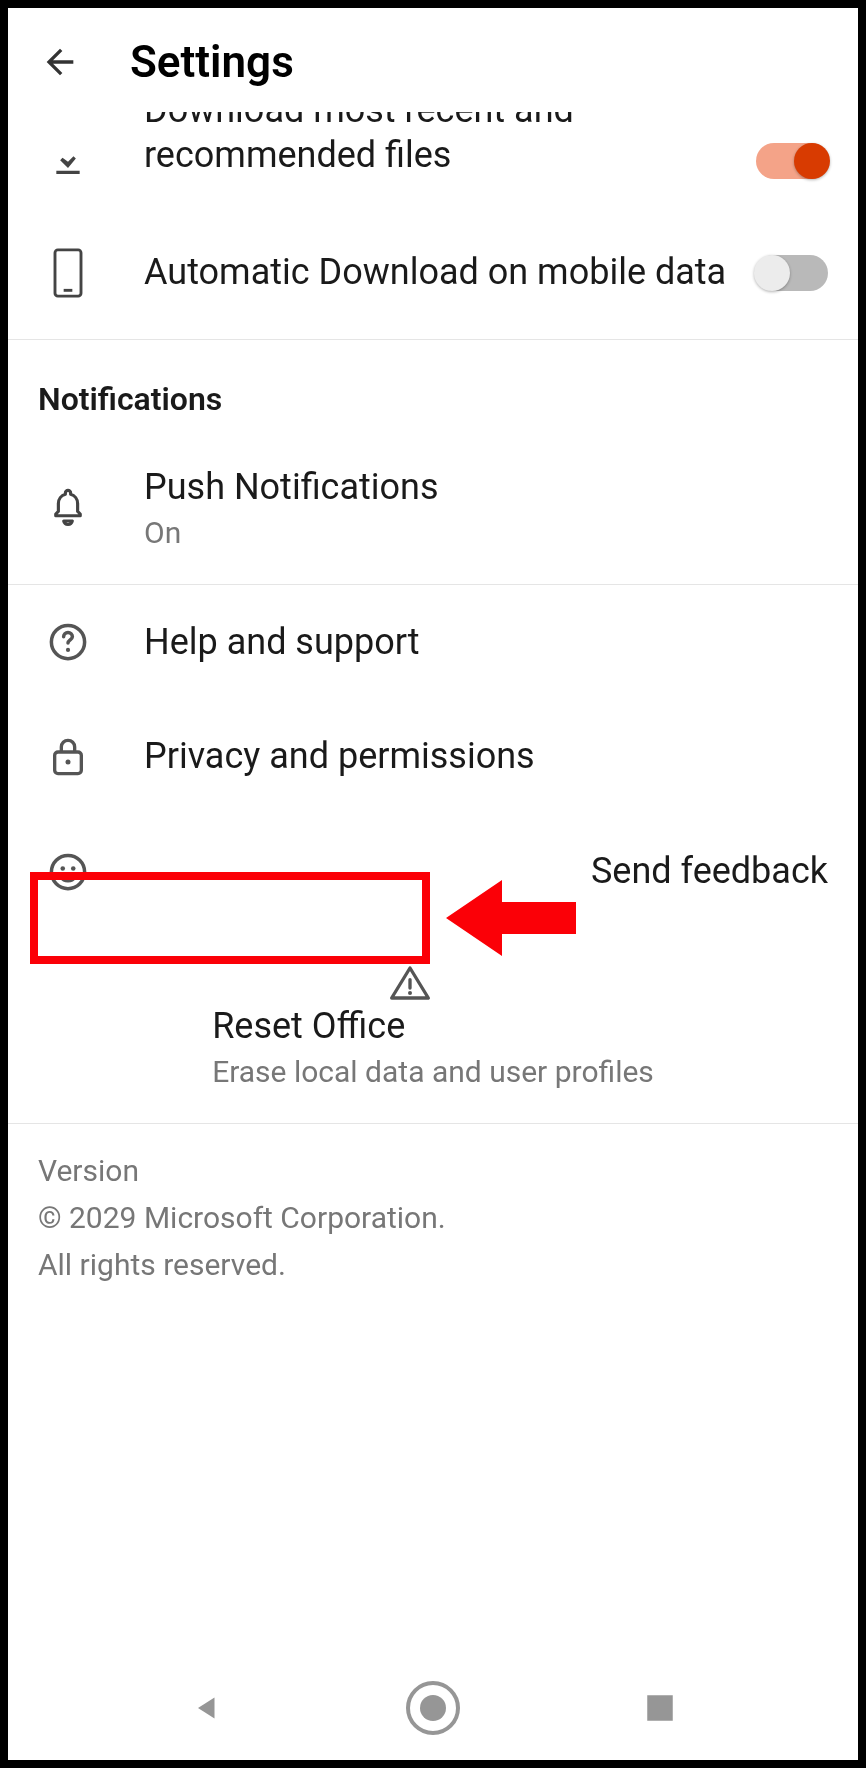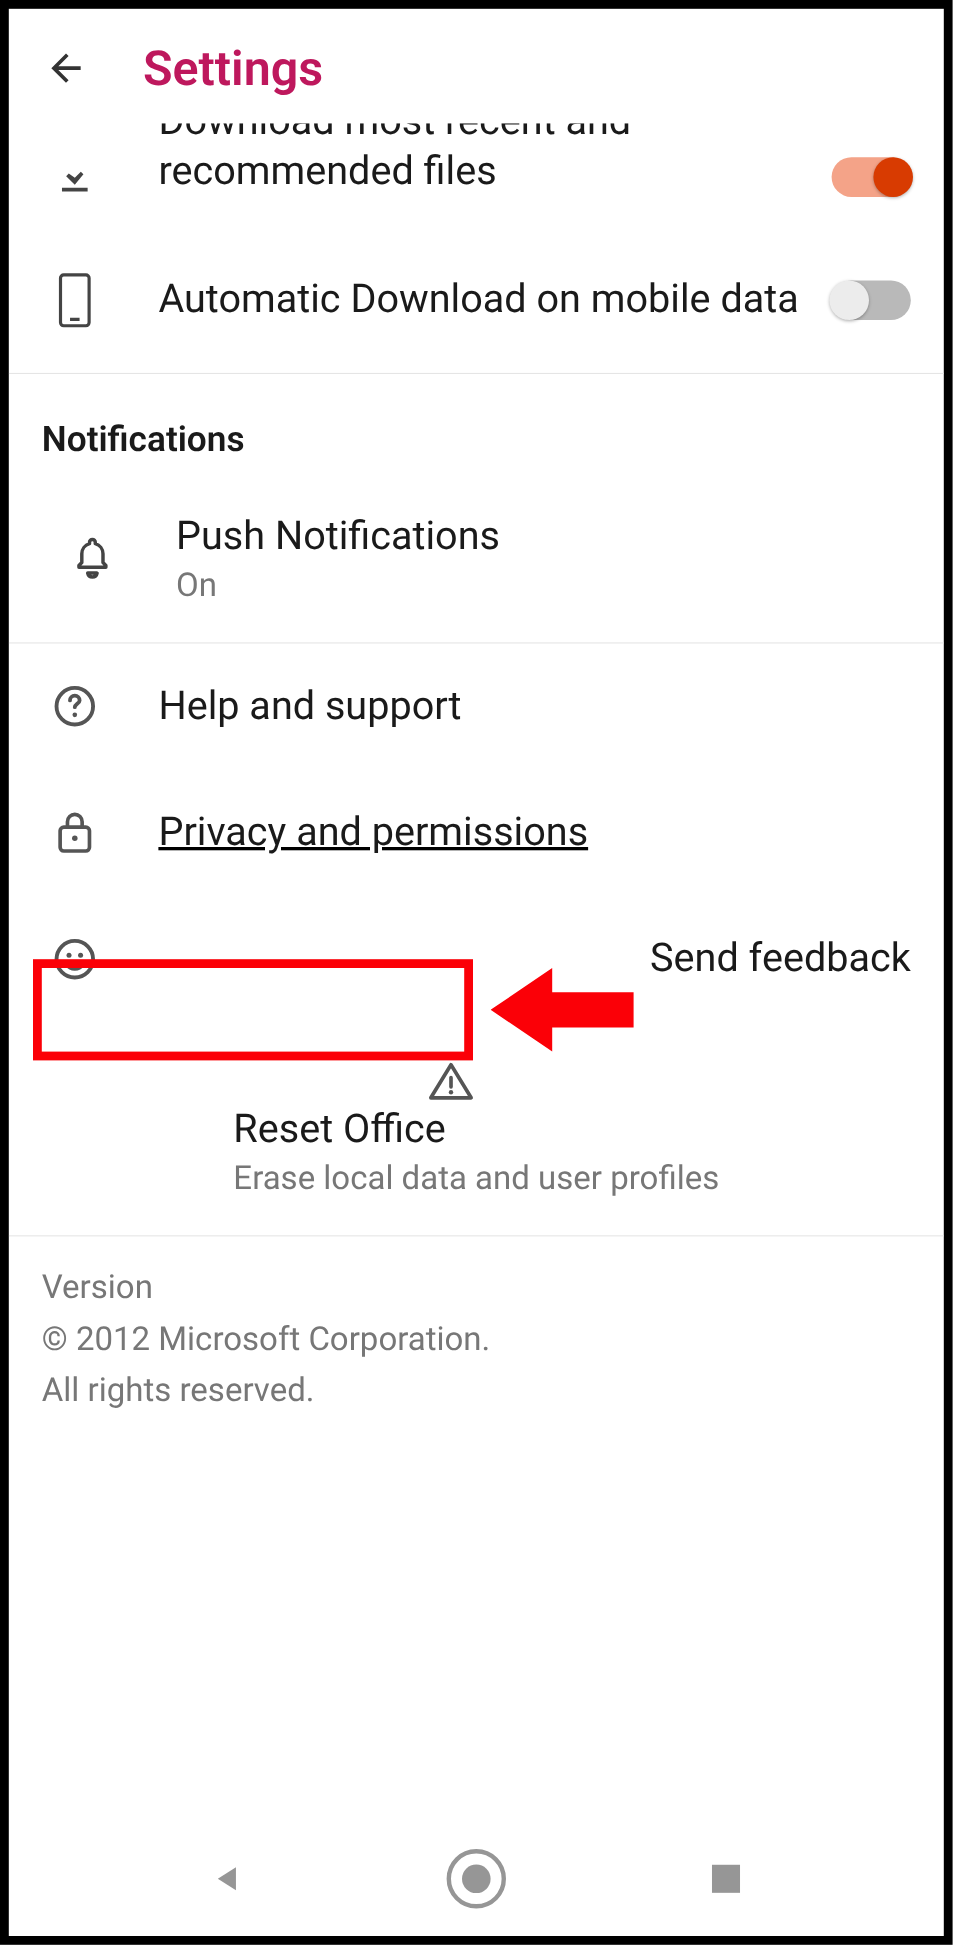--- a/index.html
+++ b/index.html
@@ -1,20 +1,20 @@
 <!DOCTYPE html>
 <html><head>
 <meta charset="utf-8">
 <style>
   * { box-sizing: border-box; margin: 0; padding: 0; }
   html, body { width: 866px; height: 1768px; font-family: -apple-system, 'Segoe UI', Roboto, sans-serif; }
   body { border: 8px solid #000; background: #fff; display: flex; flex-direction: column; overflow: hidden; }
   .header { display: flex; align-items: center; padding: 28px 30px 24px 30px; }
   .header .back { width: 44px; height: 44px; margin-right: 48px; display: flex; align-items: center; justify-content: center; cursor: pointer; }
-  .header .title { font-size: 44px; font-weight: 600; color: #be185d; text-align: center; }
+  .header .title { font-size: 44px; font-weight: 600; color: #000000; text-align: center; }
   .content { flex: 1; overflow: hidden; position: relative; }
 
   .row { display: flex; align-items: center; padding: 28px 30px 28px 30px; }
   .row .icon-slot { width: 60px; display: flex; justify-content: center; margin-right: 46px; flex-shrink: 0; }
   .row .text-slot { flex: 1; }
   .row .label { font-size: 36px; color: #1a1a1a; line-height: 1.3; }
   .row .sub { font-size: 30px; color: #777; margin-top: 4px; }
   .row .toggle-slot { margin-left: 20px; }
 
   .cut-row { display:flex; align-items:flex-end; padding: 0 30px 28px 30px; }
@@ -91,21 +91,21 @@
       <div class="toggle off">
           <div class="knob"></div>
         </div>
     </div>
   </div>
 
   <div class="divider"></div>
 
   <div class="section-title">Notifications</div>
 
-  <div class="row" style="padding-top:34px; padding-bottom:34px;margin-left:16px;">
+  <div class="row" style="padding-top:34px; padding-bottom:34px;">
     <div class="icon-slot">
       <svg width="42" height="42" viewBox="0 0 24 24">
         <path d="M12 22a2.5 2.5 0 0 0 2.45-2h-4.9A2.5 2.5 0 0 0 12 22zm7-5v-1l-1.5-1.5V10a5.5 5.5 0 0 0-4-5.29V4a1.5 1.5 0 0 0-3 0v.71A5.5 5.5 0 0 0 6.5 10v4.5L5 16v1z" fill="none" stroke="#444" stroke-width="1.8" stroke-linejoin="round"></path>
       </svg>
     </div>
     <div class="text-slot">
       <div class="label">Push Notifications</div>
       <div class="sub">On</div>
     </div>
   </div>
@@ -119,21 +119,21 @@
         <circle cx="12" cy="12" r="9.5" fill="none" stroke="#555" stroke-width="2"></circle>
         <path d="M9.5 9a2.5 2.5 0 0 1 5 0c0 1.5-2.5 2-2.5 3.5" fill="none" stroke="#555" stroke-width="2" stroke-linecap="round"></path>
         <circle cx="12" cy="16.5" r="1.2" fill="#555"></circle>
       </svg>
     </div>
     <div class="text-slot">
       <div class="label">Help and support</div>
     </div>
   </div>
 
-  <div class="row" style="padding-top:34px; padding-bottom:34px;text-decoration:underline;">
+  <div class="row" style="padding-top:34px; padding-bottom:34px;">
     <div class="icon-slot">
       <svg width="40" height="44" viewBox="0 0 24 26">
         <rect x="4" y="10" width="16" height="13" rx="2" fill="none" stroke="#555" stroke-width="2"></rect>
         <path d="M8 10V7a4 4 0 0 1 8 0v3" fill="none" stroke="#555" stroke-width="2"></path>
         <circle cx="12" cy="16" r="1.5" fill="#555"></circle>
       </svg>
     </div>
     <div class="text-slot">
       <div class="label">Privacy and permissions</div>
     </div>
@@ -164,21 +164,21 @@
     <div class="text-slot">
       <div class="label">Reset Office</div>
       <div class="sub">Erase local data and user profiles</div>
     </div>
   </div>
 
   <div class="divider"></div>
 
   <div class="footer-text">
     <div>Version</div>
-    <div>© 2012 Microsoft Corporation.</div>
+    <div>© 2029 Microsoft Corporation.</div>
     <div>All rights reserved.</div>
   </div>
 
   <div class="highlight-box"></div>
   <svg class="arrow-callout" width="140" height="92" viewBox="0 0 140 92">
     <polygon points="0,46 56,8 56,30 130,30 130,62 56,62 56,84" fill="#fb0007"></polygon>
   </svg>
 
 </div>
 

